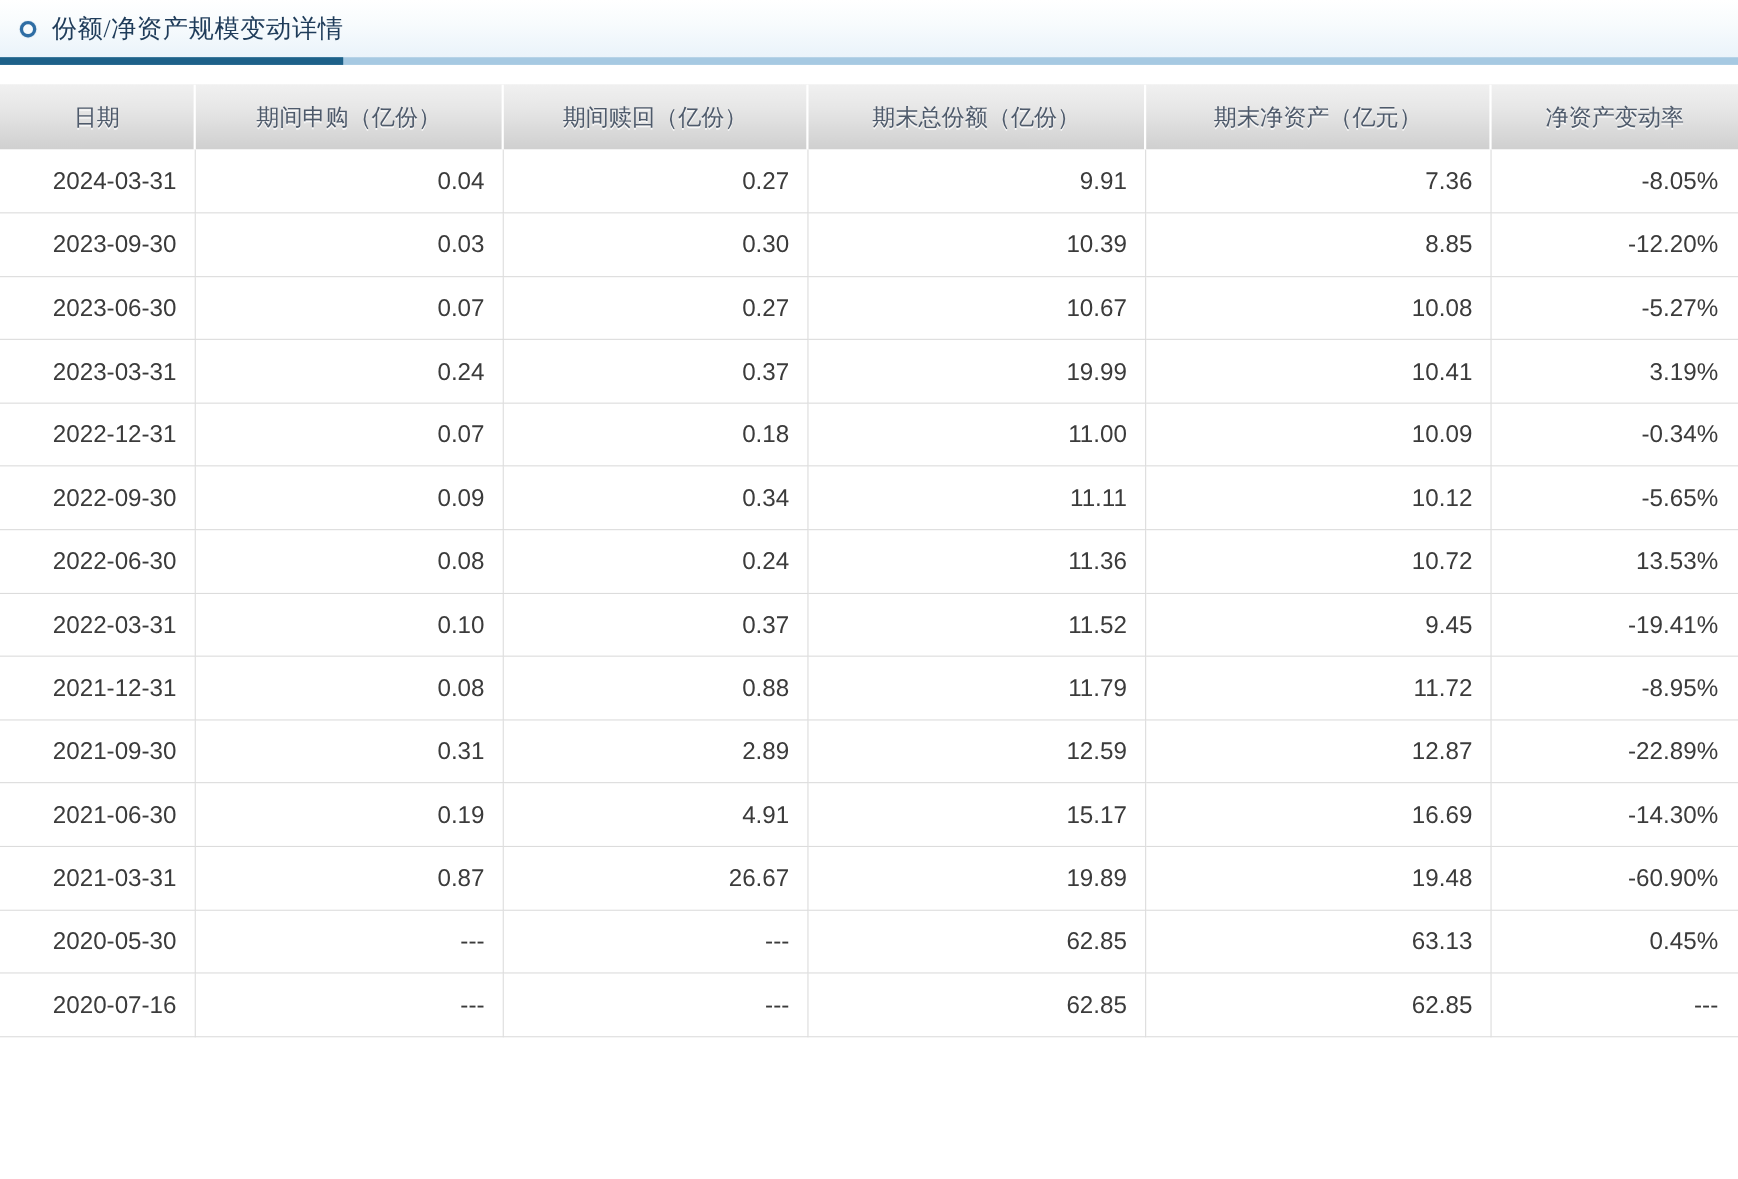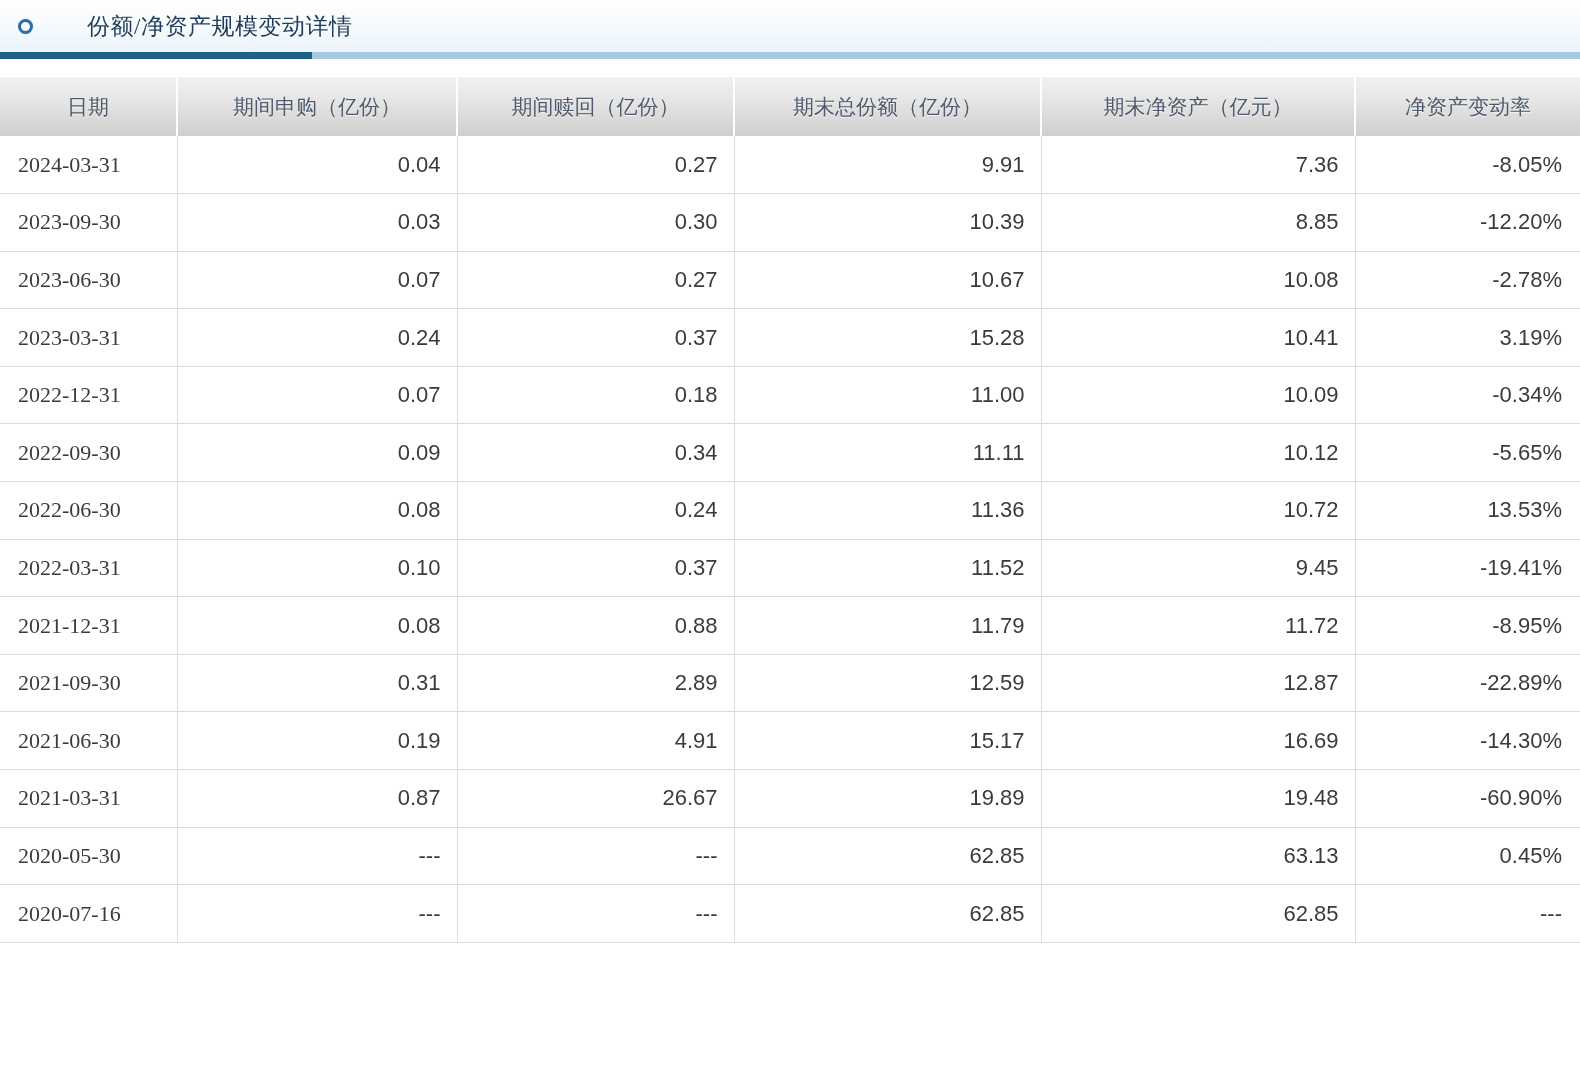--- a/index.html
+++ b/index.html
@@ -38,21 +38,20 @@
     margin-right: 14px;
     box-shadow: 0 0 1px rgba(46,109,164,.6);
   }
 
   .panel-title {
     font-size: 23px;
     color: #1f3c5a;
     letter-spacing: .5px;
     line-height: 1;
     font-family: "Liberation Serif", "DejaVu Serif", serif;
-    margin-left: 40px;
   }
 
   
   .accent-strip {
     position: relative;
     height: 7px;
     width: 1580px;
     background: #a6c9e2;
   }
   .accent-strip .active-seg {
@@ -100,21 +99,21 @@
     border-right: 1px solid #dcdcdc;
     font-size: 22px;
     color: #3b3b3b;
     background: #ffffff;
     font-family: "Liberation Sans", "DejaVu Sans", sans-serif;
     padding: 0 16px;
     white-space: nowrap;
   }
   table.grid tbody td:last-child { border-right: none; }
 
-  table.grid tbody td.date { text-align: left;  padding-left: 18px; font-family: Liberation Serif, serif; }
+  table.grid tbody td.date { text-align: right;  padding-left: 18px; }
   table.grid tbody td.num  { text-align: right; padding-right: 16px; }
   table.grid tbody td.rate { text-align: right; padding-right: 18px; }
 </style>
 </head>
 <body>
 
 <div id="app">
 
   <div class="panel-head">
     <span class="ring-icon"></span>
@@ -162,27 +161,27 @@
           <td class="num">10.39</td>
           <td class="num">8.85</td>
           <td class="rate">-12.20%</td>
         </tr>
         <tr>
           <td class="date">2023-06-30</td>
           <td class="num">0.07</td>
           <td class="num">0.27</td>
           <td class="num">10.67</td>
           <td class="num">10.08</td>
-          <td class="rate">-2.78%</td>
+          <td class="rate">-5.27%</td>
         </tr>
         <tr>
           <td class="date">2023-03-31</td>
           <td class="num">0.24</td>
           <td class="num">0.37</td>
-          <td class="num">15.28</td>
+          <td class="num">19.99</td>
           <td class="num">10.41</td>
           <td class="rate">3.19%</td>
         </tr>
         <tr>
           <td class="date">2022-12-31</td>
           <td class="num">0.07</td>
           <td class="num">0.18</td>
           <td class="num">11.00</td>
           <td class="num">10.09</td>
           <td class="rate">-0.34%</td>

